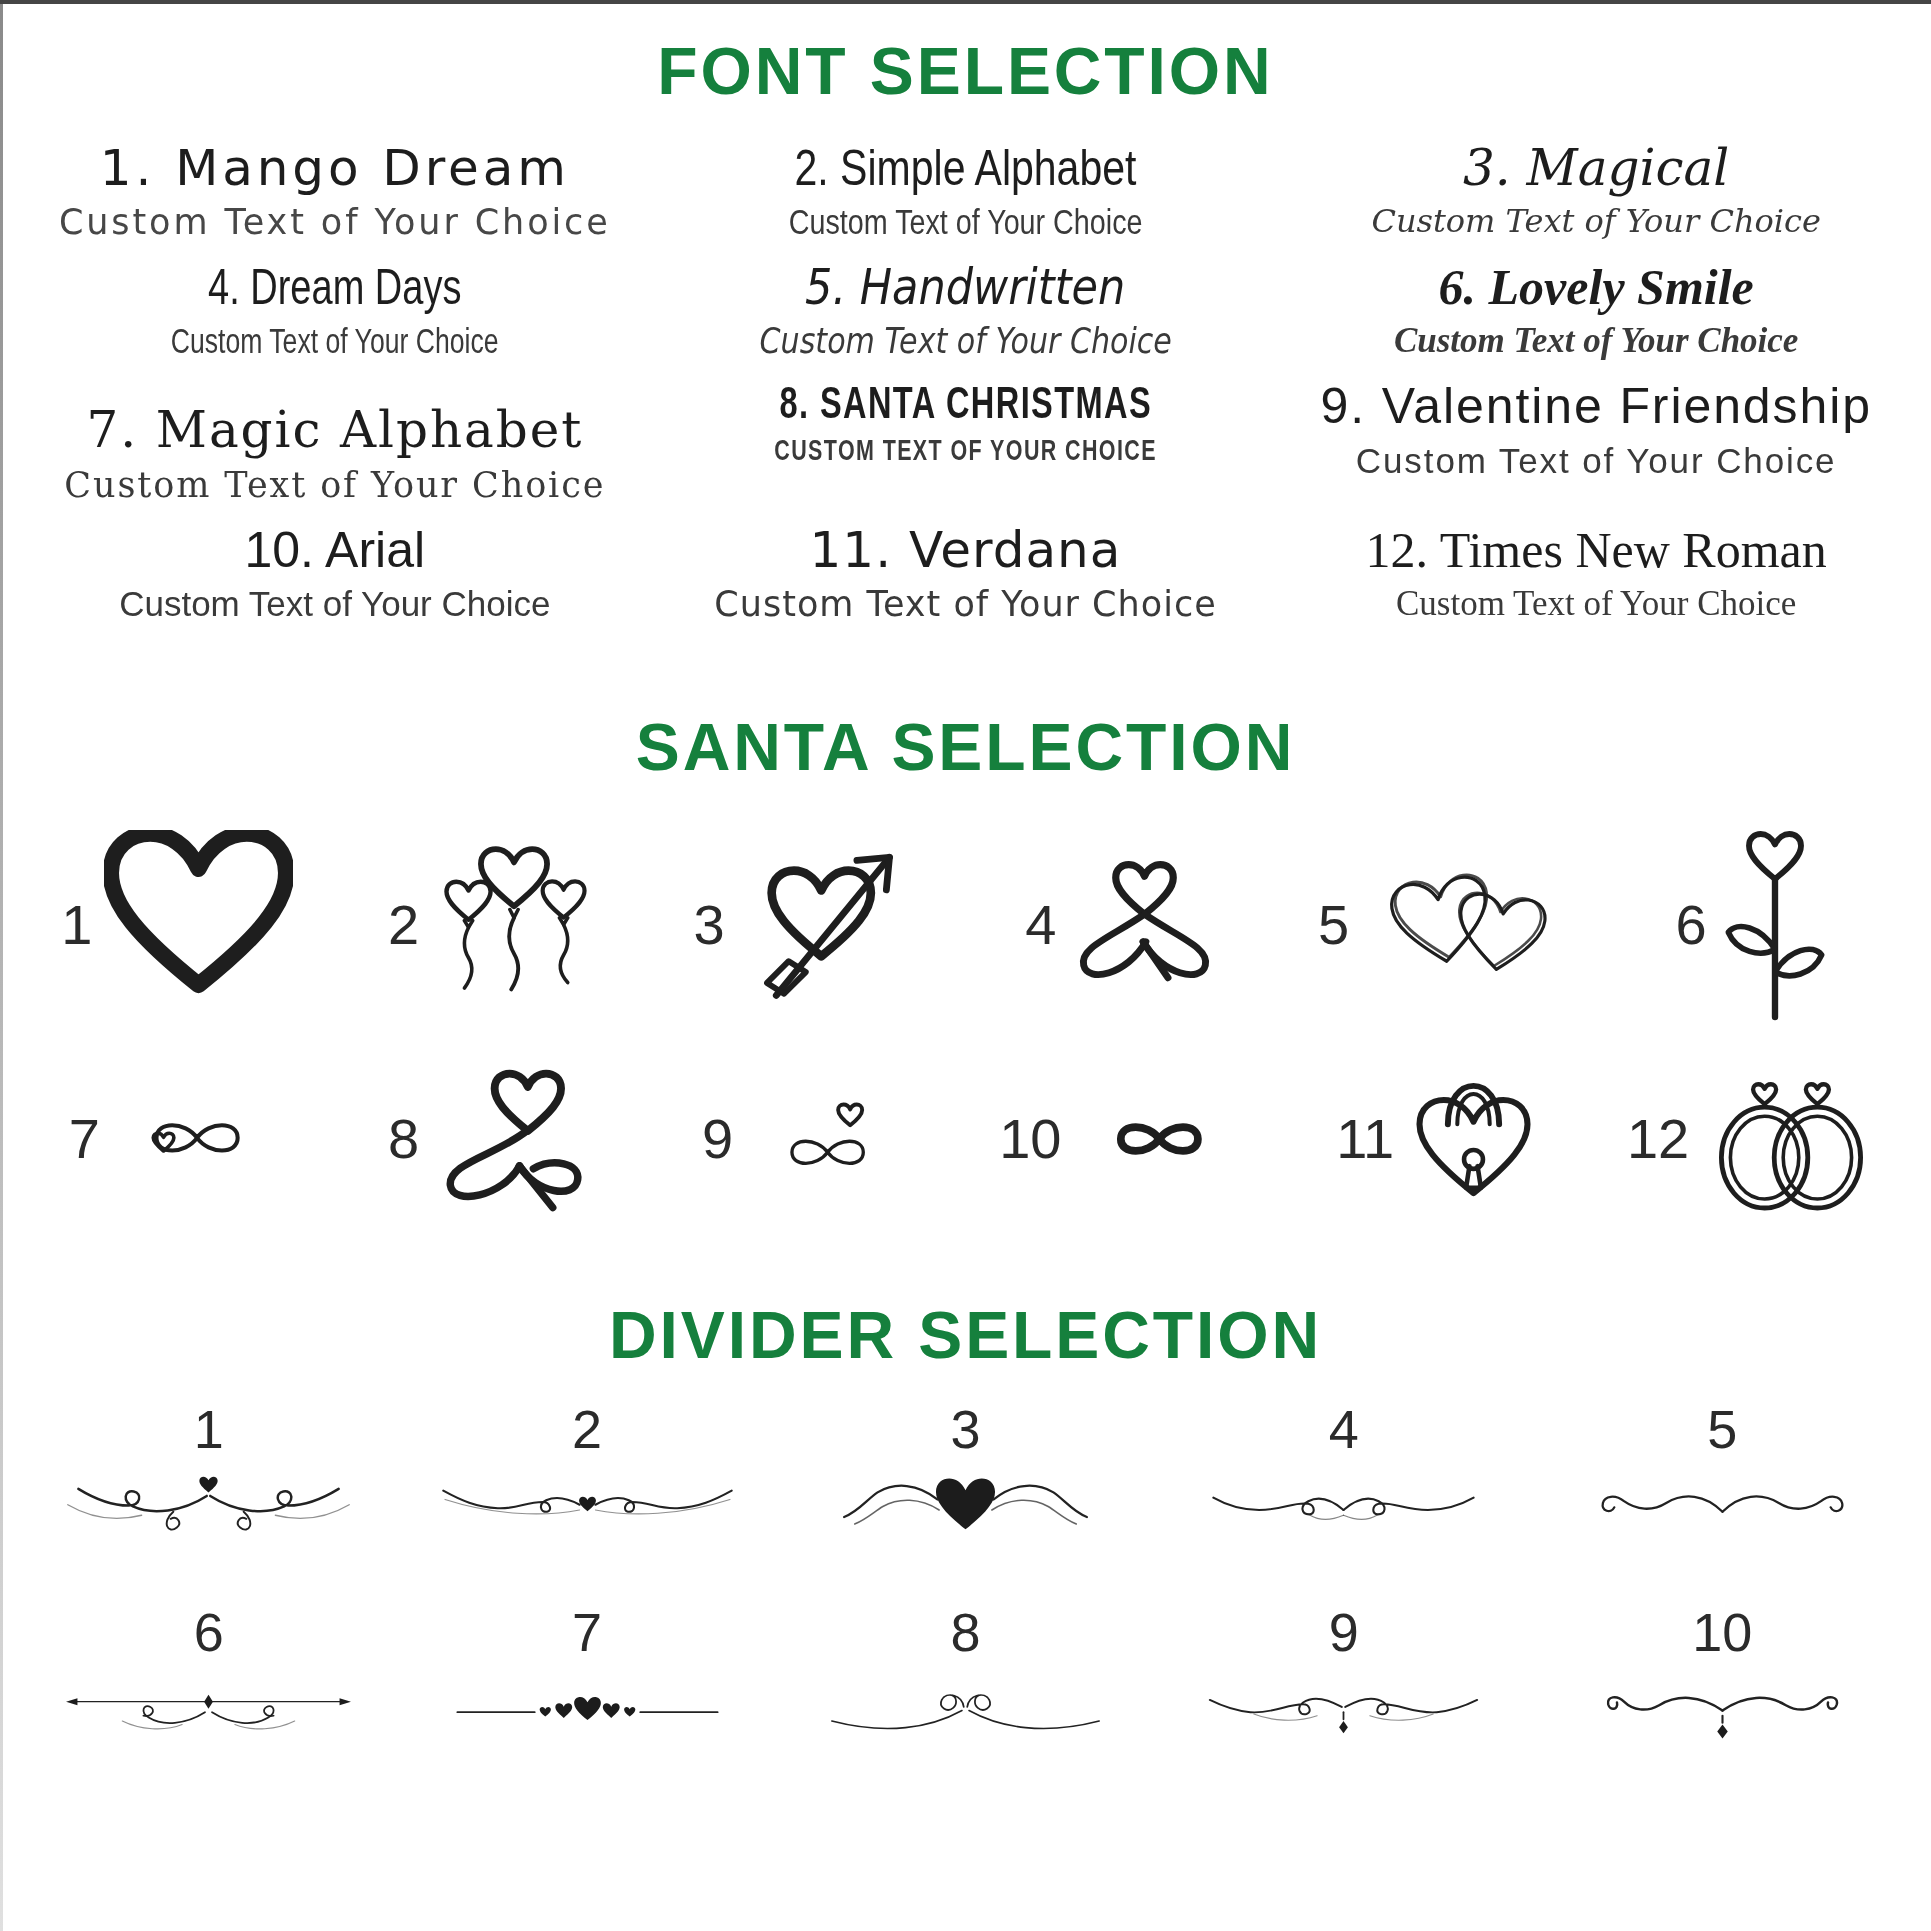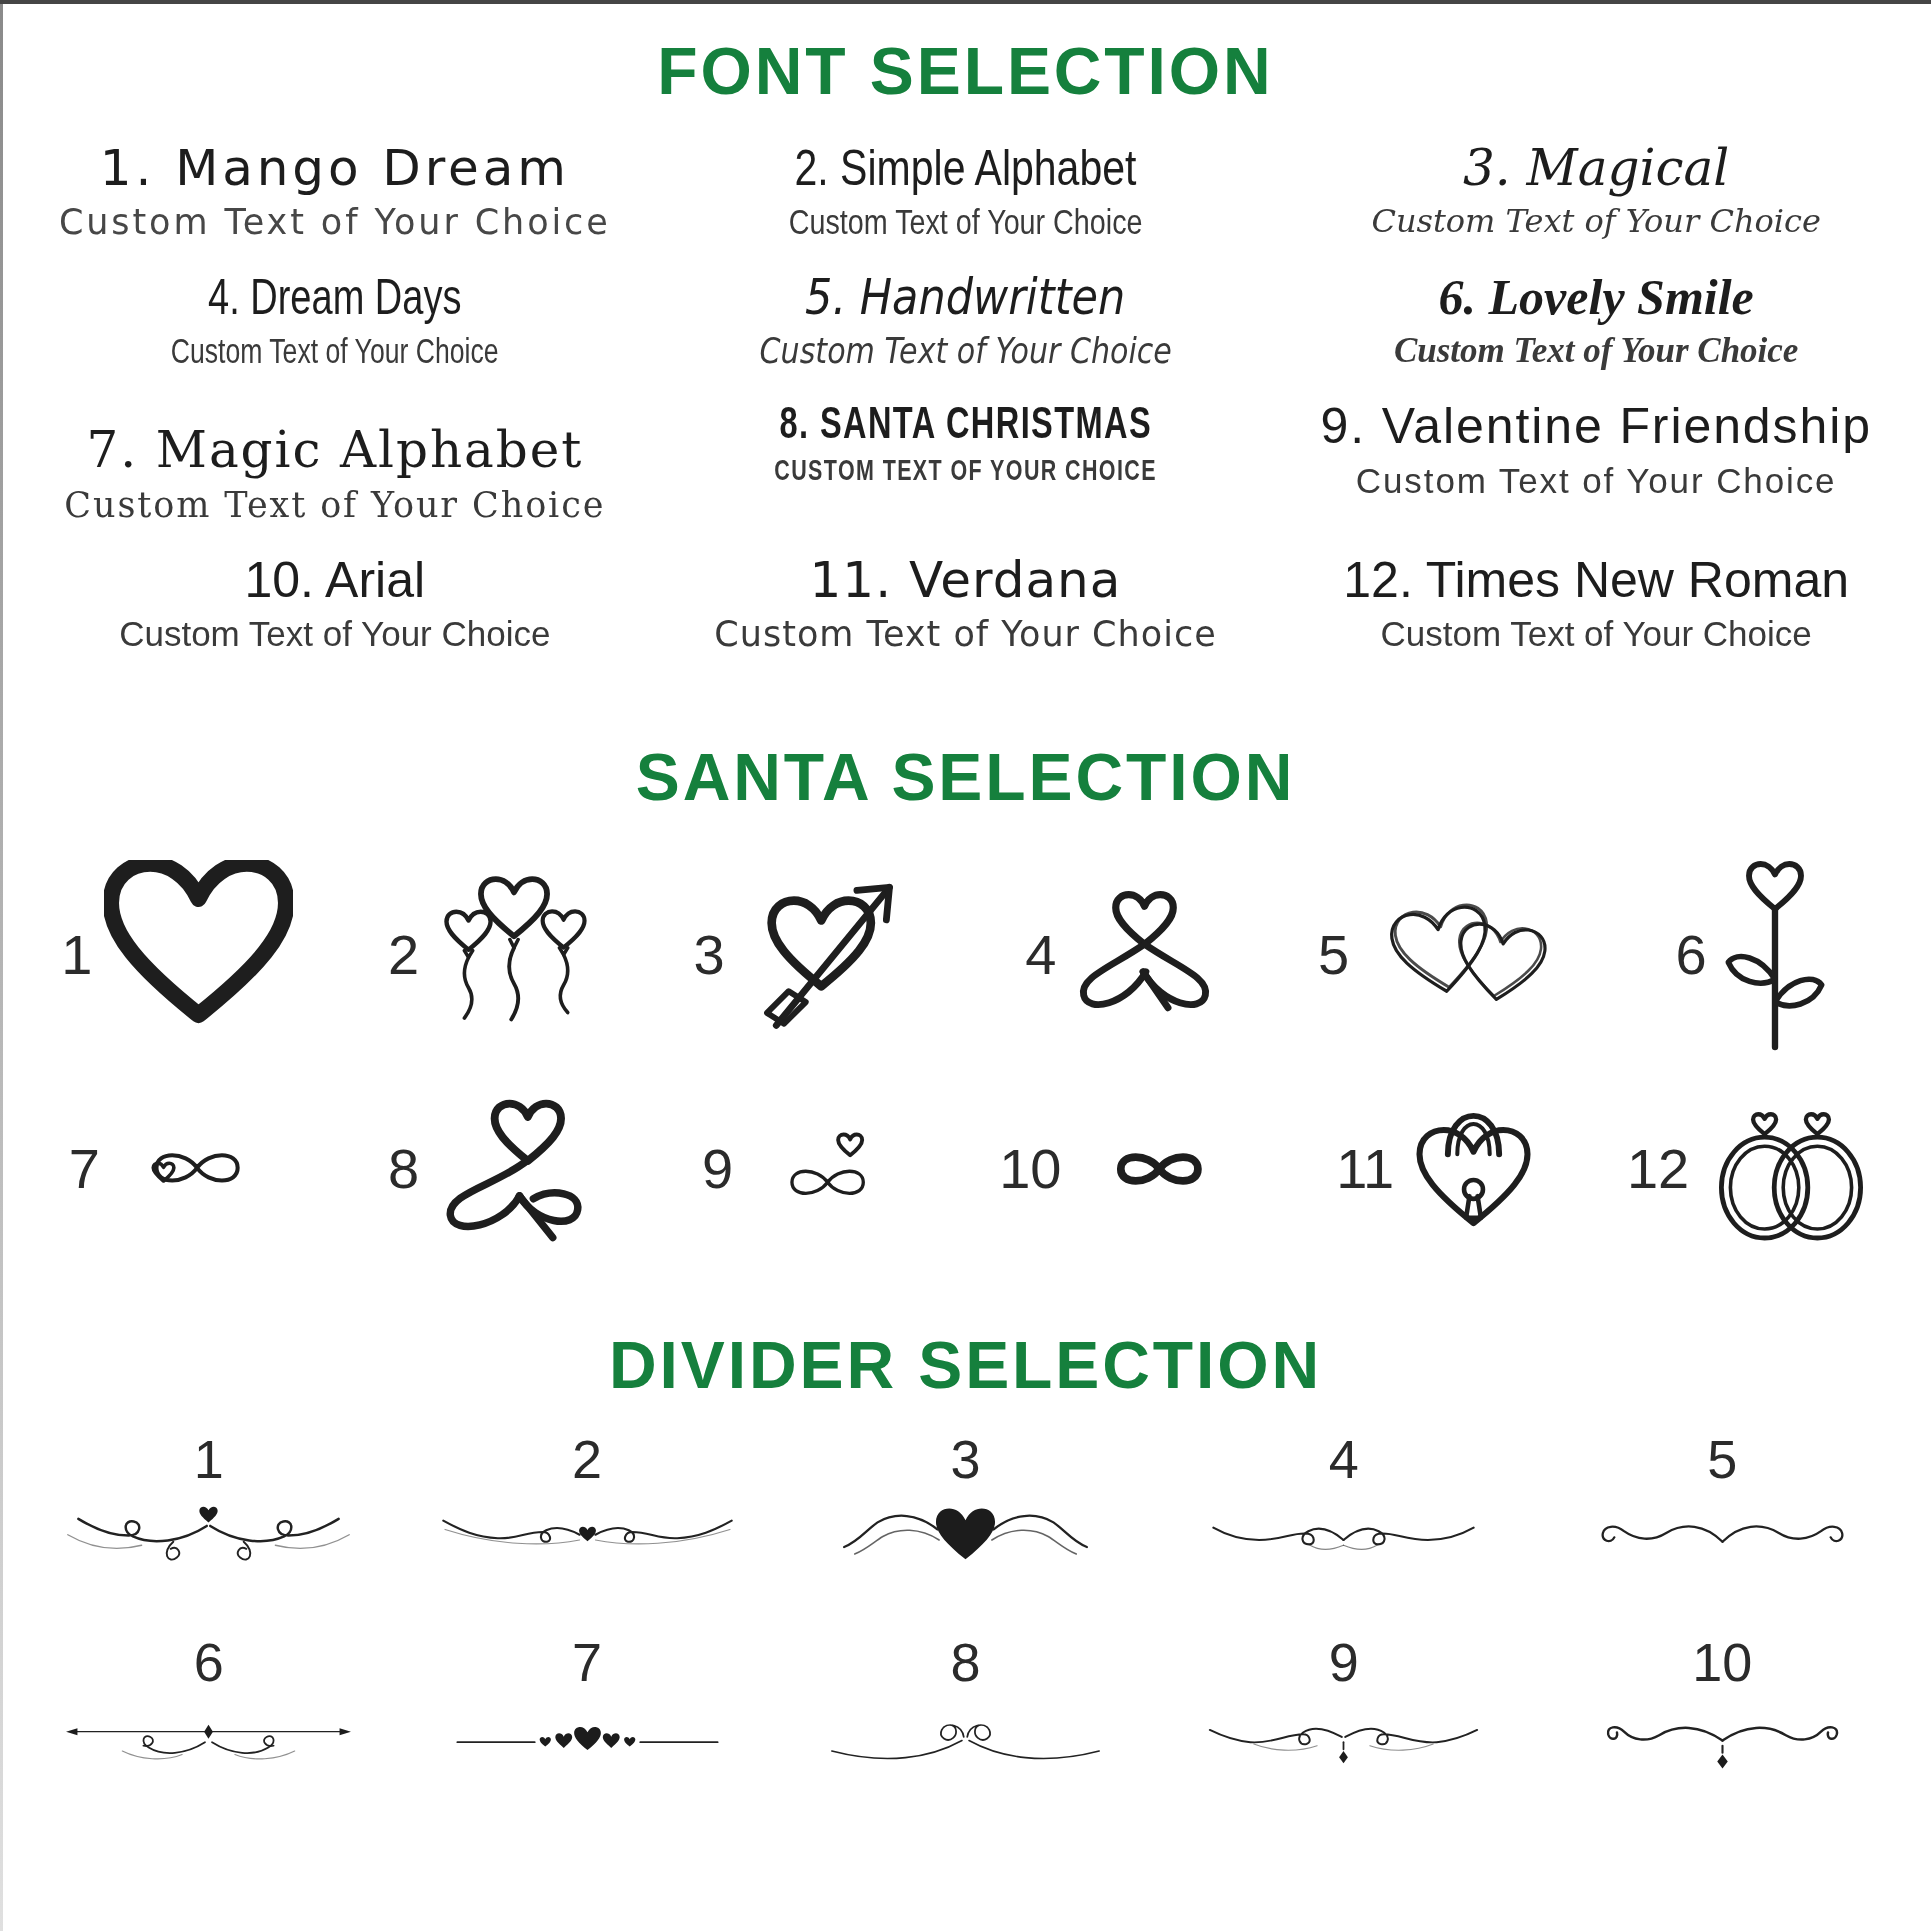--- a/index.html
+++ b/index.html
@@ -7,21 +7,21 @@
     width:1931px;height:1931px;background:#ffffff;overflow:hidden;position:relative;
     font-family:"Liberation Sans",sans-serif;color:#1c1c1c;
     border-top:4.8px solid #454545;box-sizing:border-box;
   }
   body::before{content:'';position:absolute;left:0;top:0;width:2.9px;height:100%;
     background:linear-gradient(#8a8a8a,#e0e0e0);}
   .sheet{width:1892px;margin:0 auto;padding-top:29px;height:1897px;overflow:hidden;}
   .sec-title{text-align:center;font-size:66px;font-weight:bold;letter-spacing:2.9px;
     color:#15803d;margin:0;font-family:"Liberation Sans",sans-serif;}
   
-  .font-grid{display:grid;grid-template-columns:repeat(3,1fr);margin-top:33px;row-gap:29px;}
+  .font-grid{display:grid;grid-template-columns:repeat(3,1fr);margin-top:33px;row-gap:19px;}
   .font-cell{text-align:center;}
   .t{display:inline-block;}
   .font-name{font-size:50px;line-height:1.05;color:#1d1d1d;}
   .font-sample{font-size:35px;margin-top:7.7px;color:#3a3a3a;}
   .f1{font-family:"DejaVu Sans",sans-serif;letter-spacing:3.9px;}
   .f1 .font-sample{letter-spacing:2.9px;color:#474747;}
   .f2{font-family:"Liberation Sans",sans-serif;}
   .f2 .t{transform:scaleX(.82);}
   .f3{font-family:"DejaVu Serif",serif;font-style:italic;}
   .f3 .font-sample{font-size:32px;}
@@ -31,21 +31,21 @@
   .f5 .t{transform:scaleX(.86);}
   .f6{font-family:"Liberation Serif",serif;font-style:italic;font-weight:bold;}
   .f7{font-family:"DejaVu Serif",serif;letter-spacing:1.9px;margin-top:24px;}
   .f8{font-family:"Liberation Sans",sans-serif;font-weight:bold;text-transform:uppercase;letter-spacing:1.9px;}
   .f8 .t{transform:scaleX(.74);}
   .f8 .font-name{font-size:44px;}
   .f8 .font-sample{font-size:29px;}
   .f9{font-family:"Liberation Sans",sans-serif;letter-spacing:1.9px;}
   .f10{font-family:"Liberation Sans",sans-serif;}
   .f11{font-family:"DejaVu Sans",sans-serif;letter-spacing:1px;}
-  .f12{font-family:Liberation Sans, sans-serif;}
+  .f12{font-family:Liberation Serif, serif;}
   
   #icon-title{margin-top:85px;}
   .icon-grid{display:grid;grid-template-columns:repeat(6,1fr);margin-top:37px;row-gap:25px;align-items:center;}
   .icon-cell{display:flex;align-items:center;justify-content:center;gap:11.6px;}
   .icon-num{font-size:56px;color:#2b2b2b;}
   .ic{stroke:#1e1e1e;fill:none;stroke-linecap:round;stroke-linejoin:round;}
   
   #divider-title{margin-top:71px;}
   .div-grid{display:grid;grid-template-columns:repeat(5,1fr);margin-top:25px;row-gap:39px;}
   .div-cell{text-align:center;}

